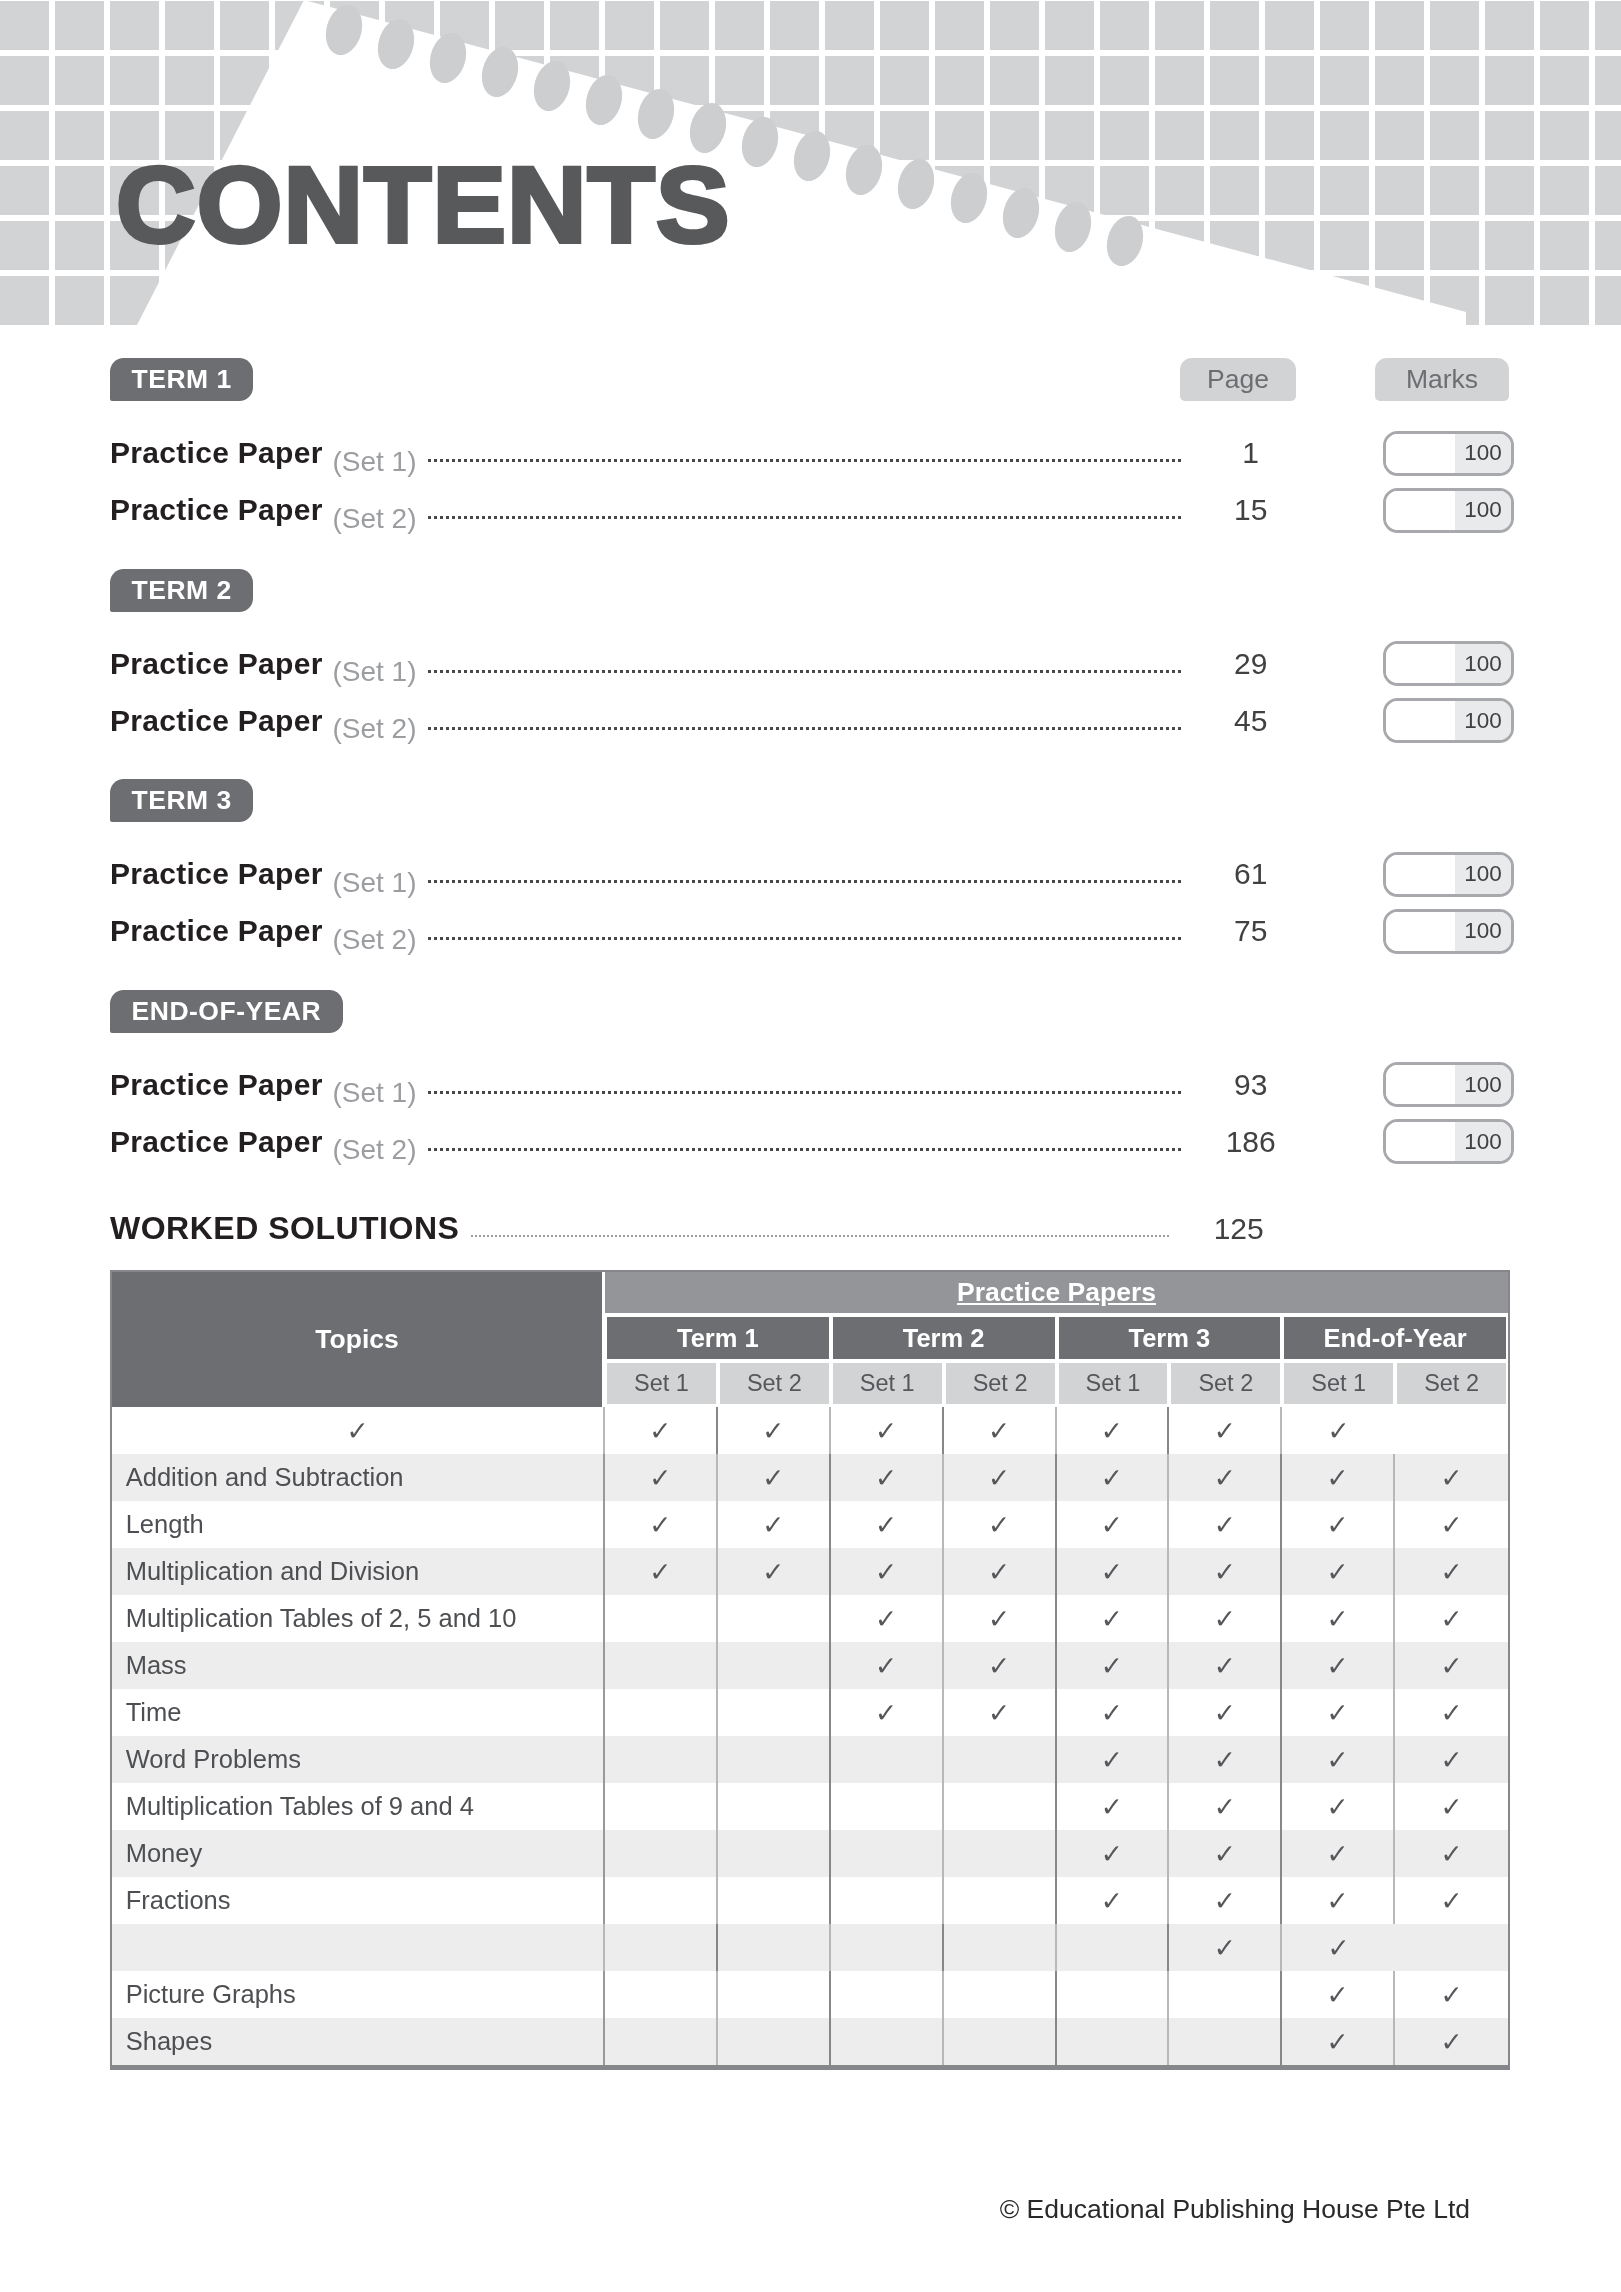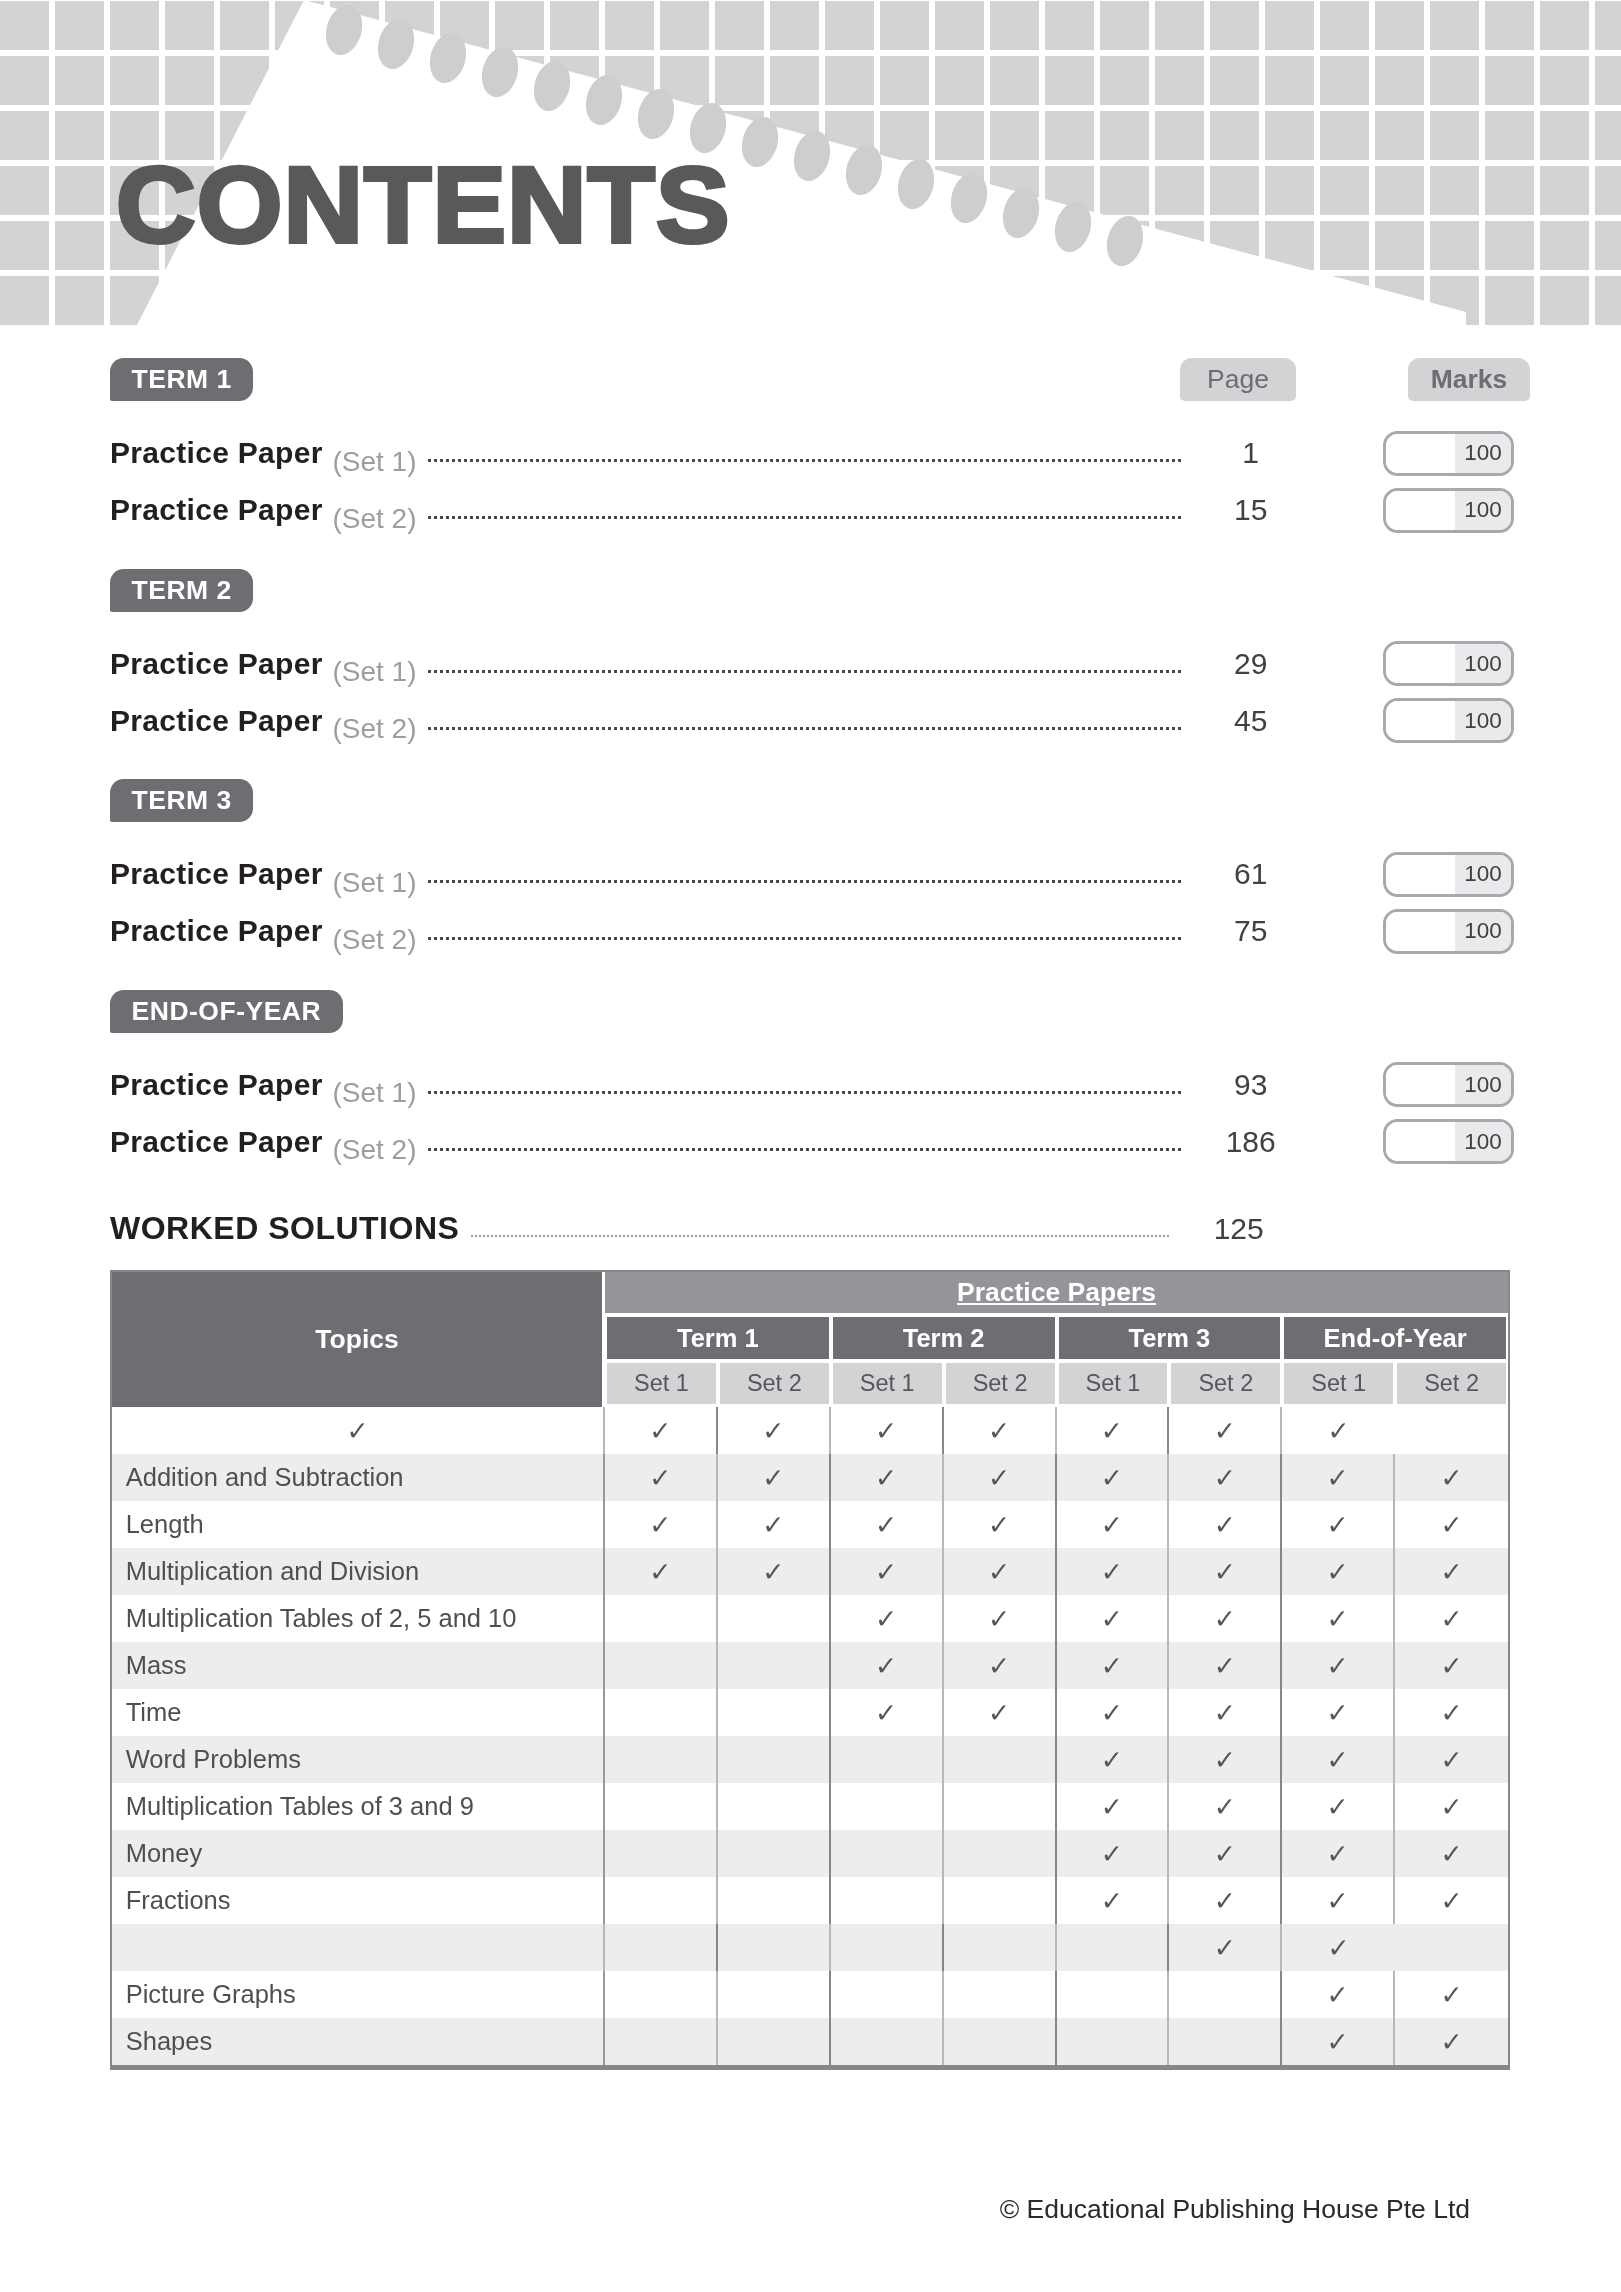--- a/index.html
+++ b/index.html
@@ -19,21 +19,21 @@
   .big-title{position:absolute;left:116px;top:143px;font-size:102px;font-weight:bold;
     color:#58595b;-webkit-text-stroke:3.9px #58595b;letter-spacing:1px;
     transform:scale(1.08,1.06);transform-origin:left top;white-space:nowrap;}
 
   
   .toc{position:absolute;left:110px;top:358px;width:1400px;}
   .col-tab{position:absolute;top:0;height:43px;background:#d1d3d4;color:#6d6e71;
     border-radius:11.8px 11.8px 4.9px 4.9px;display:flex;align-items:center;justify-content:center;
     font-size:26.5px;}
   .tab-page{left:1070px;width:116px;}
-  .tab-marks{left:1298px;width:122px;font-weight:bold;}
+  .tab-marks{left:1265px;width:134px;}
   .badge{display:inline-block;background:#6d6e71;color:#fff;font-weight:bold;font-size:26.5px;
     line-height:43px;padding:0 21.6px;border-radius:13.7px 13.7px 13.7px 2px;letter-spacing:0.5px;}
   .toc-section{margin-bottom:30px;}
   .toc-section .badge{margin-bottom:23.5px;}
   .entry{display:flex;align-items:center;height:57px;padding-right:7.8px;}
   .entry-title{font-weight:bold;font-size:30px;color:#231f20;white-space:nowrap;letter-spacing:0.3px;}
   .entry-set{font-size:28px;color:#9b9da0;margin-left:9.8px;white-space:nowrap;margin-top:17px;}
   .leader{flex:1 1 auto;height:0;border-bottom:3.9px dotted #48484a;margin:15.7px 0 0 11.8px;}
   .leader.gray{border-bottom:2.9px dotted #9b9da0;}
   .pagecol{width:139px;text-align:center;font-size:30px;color:#414042;}
@@ -303,21 +303,21 @@
           <div class="td-check"></div>
           <div class="td-check strong"></div>
           <div class="td-check"></div>
           <div class="td-check strong"></div>
           <div class="td-check">✓</div>
           <div class="td-check strong">✓</div>
           <div class="td-check">✓</div>
           <div class="td-check last">✓</div>
         </div>
         <div class="tgrid trow">
-          <div class="td-topic">Multiplication Tables of 3 and 9</div>
+          <div class="td-topic">Multiplication Tables of 9 and 4</div>
           <div class="td-check"></div>
           <div class="td-check strong"></div>
           <div class="td-check"></div>
           <div class="td-check strong"></div>
           <div class="td-check">✓</div>
           <div class="td-check strong">✓</div>
           <div class="td-check">✓</div>
           <div class="td-check last">✓</div>
         </div>
         <div class="tgrid trow alt">

